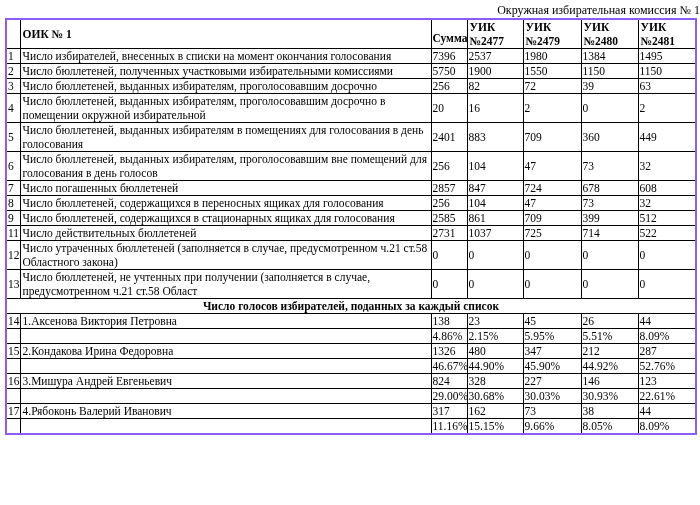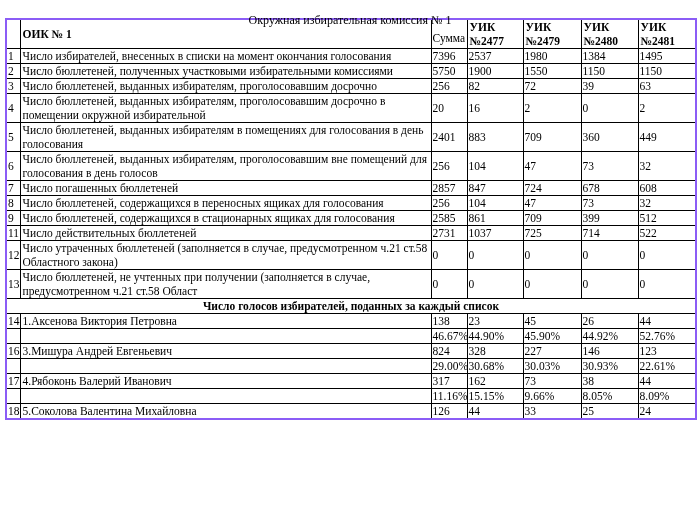--- a/index.html
+++ b/index.html
@@ -3,23 +3,23 @@
 <meta charset="utf-8">
 <style>
   * { margin: 0; padding: 0; box-sizing: border-box; }
   html, body {
     width: 700px; height: 505px;
     background: #ffffff; color: #000000;
     font-family: "Liberation Serif", serif;
     overflow: hidden;
   }
   .title {
-    text-align: center;
+    text-align: right;
     font-size: 12px;
-    padding-top: 13px;
+    padding-top: 3px;
     height: 16px;
   }
   table.results {
     border-collapse: collapse;
     table-layout: fixed;
     width: 690px;
     margin: 2px 0 0 5px;
     border: 2px solid #8b5cf6;
   }
   table.results td {
@@ -28,21 +28,21 @@
     line-height: 1.22;
     padding: 0 2px;
     vertical-align: middle;
     text-align: left;
     overflow: hidden;
     word-wrap: break-word;
   }
   table.results td.rownum { padding: 0 0 0 1px; }
   table.results td.num { padding: 0 0 0 1px; white-space: nowrap; }
   table.results td.hdr { font-weight: bold; white-space: normal; }
-  table.results td.hdr-sum { font-weight: normal; padding: 8px 0 0 1px; white-space: nowrap; }
+  table.results td.hdr-sum { font-weight: bold; padding: 8px 0 0 1px; white-space: nowrap; }
   table.results td.section { font-weight: bold; text-align: center; }
 </style>
 </head>
 <body>
 
 <div class="title">Окружная избирательная комиссия № 1</div>
 
 <table class="results">
   <colgroup>
     <col style="width:14px">
@@ -179,20 +179,38 @@
         <td>1.Аксенова Виктория Петровна</td>
         <td class="num">138</td>
         <td class="num">23</td>
         <td class="num">45</td>
         <td class="num">26</td>
         <td class="num">44</td>
       </tr>
       <tr>
         <td class="rownum"></td>
         <td></td>
+        <td class="num">4.86%</td>
+        <td class="num">2.15%</td>
+        <td class="num">5.95%</td>
+        <td class="num">5.51%</td>
+        <td class="num">8.09%</td>
+      </tr>
+      <tr>
+        <td class="rownum">15</td>
+        <td>2.Кондакова Ирина Федоровна</td>
+        <td class="num">1326</td>
+        <td class="num">480</td>
+        <td class="num">347</td>
+        <td class="num">212</td>
+        <td class="num">287</td>
+      </tr>
+      <tr>
+        <td class="rownum"></td>
+        <td></td>
         <td class="num">46.67%</td>
         <td class="num">44.90%</td>
         <td class="num">45.90%</td>
         <td class="num">44.92%</td>
         <td class="num">52.76%</td>
       </tr>
       <tr>
         <td class="rownum">16</td>
         <td>3.Мишура Андрей Евгеньевич</td>
         <td class="num">824</td>
@@ -221,23 +239,14 @@
       </tr>
       <tr>
         <td class="rownum"></td>
         <td></td>
         <td class="num">11.16%</td>
         <td class="num">15.15%</td>
         <td class="num">9.66%</td>
         <td class="num">8.05%</td>
         <td class="num">8.09%</td>
       </tr>
-      <tr>
-        <td class="rownum">18</td>
-        <td>5.Соколова Валентина Михайловна</td>
-        <td class="num">126</td>
-        <td class="num">44</td>
-        <td class="num">33</td>
-        <td class="num">25</td>
-        <td class="num">24</td>
-      </tr>
     </tbody>
 </table>
 
 </body></html>

